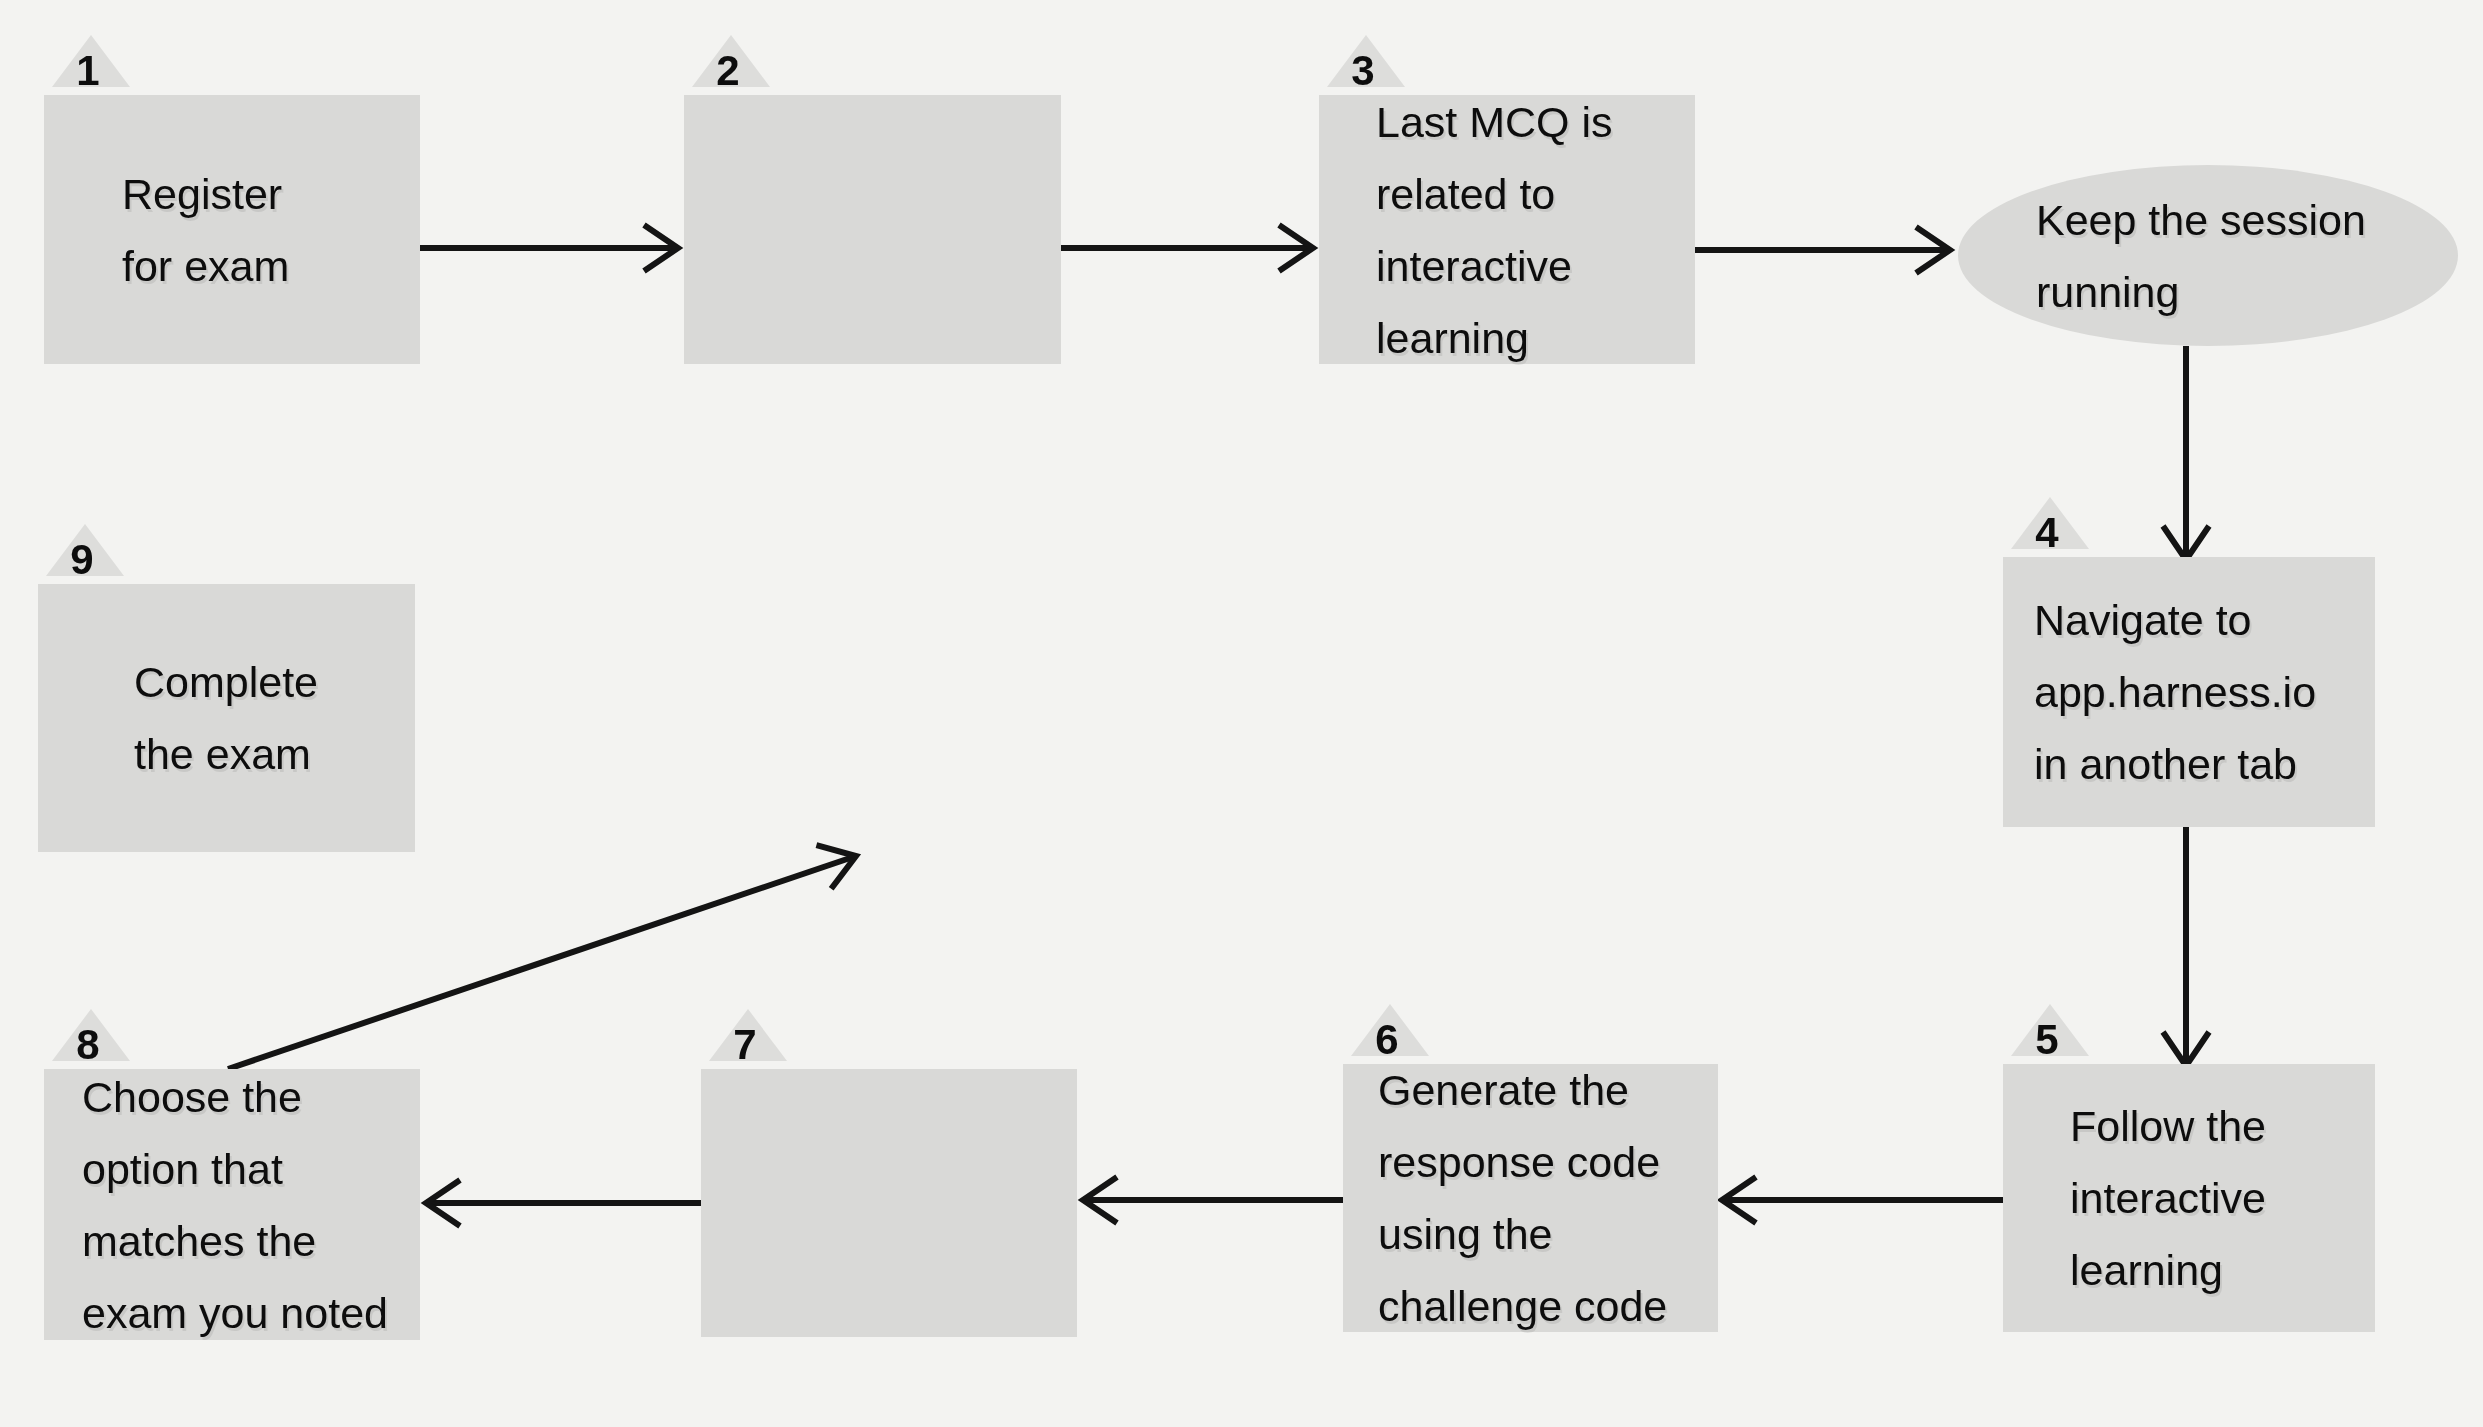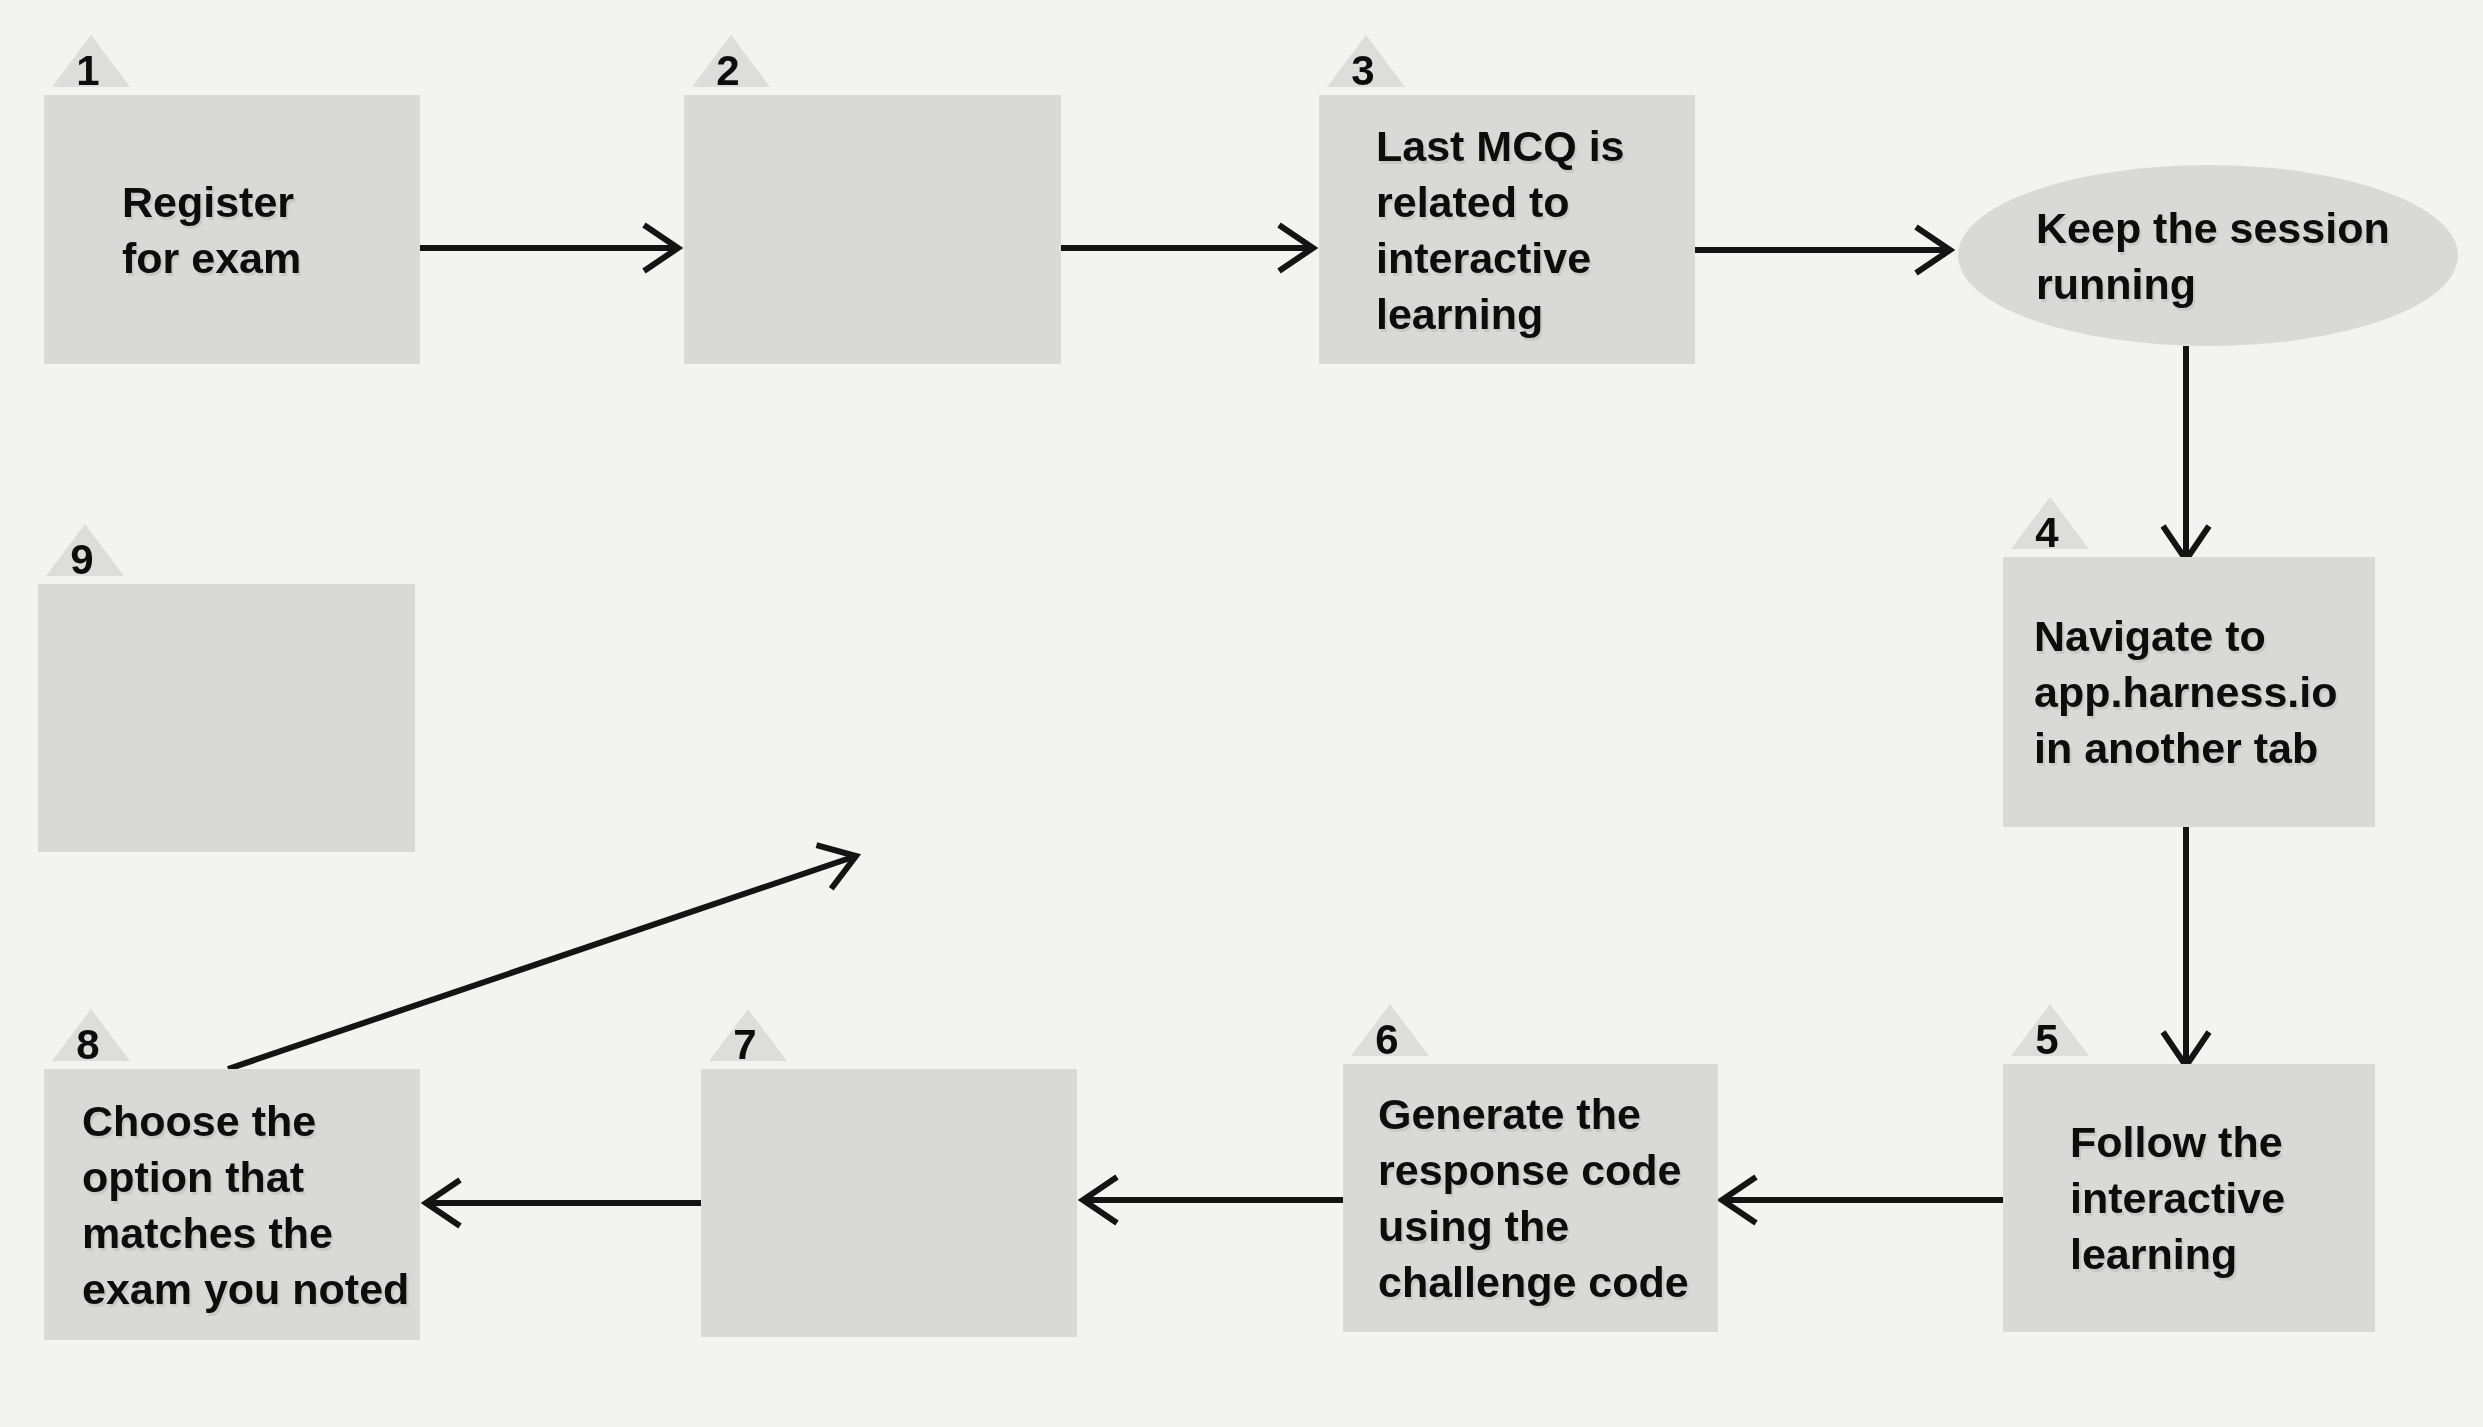--- a/index.html
+++ b/index.html
@@ -25,23 +25,23 @@
   
   .node{
     position:absolute;
     background:var(--box-fill);
     display:flex;
     align-items:center;
     box-sizing:border-box;
   }
   .node .label{
     white-space:pre-line;
-    font-weight:700;
+    font-weight:400;
     font-size:43px;
-    line-height:56px;
+    line-height:72px;
     color:var(--text-color);
     letter-spacing:0px;
     text-shadow:2px 3px 0 rgba(0,0,0,0.08);
     padding-left:var(--pad,40px);
     padding-right:8px;
   }
   .ellipse{
     border-radius:50%;
   }
   
@@ -137,20 +137,22 @@
     </div>
     <div class="label">Navigate to
 app.harness.io
 in another tab</div>
   </div>
 
   <div class="node n9">
     <div class="tri">
       <span class="num">9</span>
     </div>
+    <div class="label">Complete
+the exam</div>
   </div>
 
   <div class="node n5">
     <div class="tri">
       <span class="num">5</span>
     </div>
     <div class="label">Follow the
 interactive
 learning</div>
   </div>

